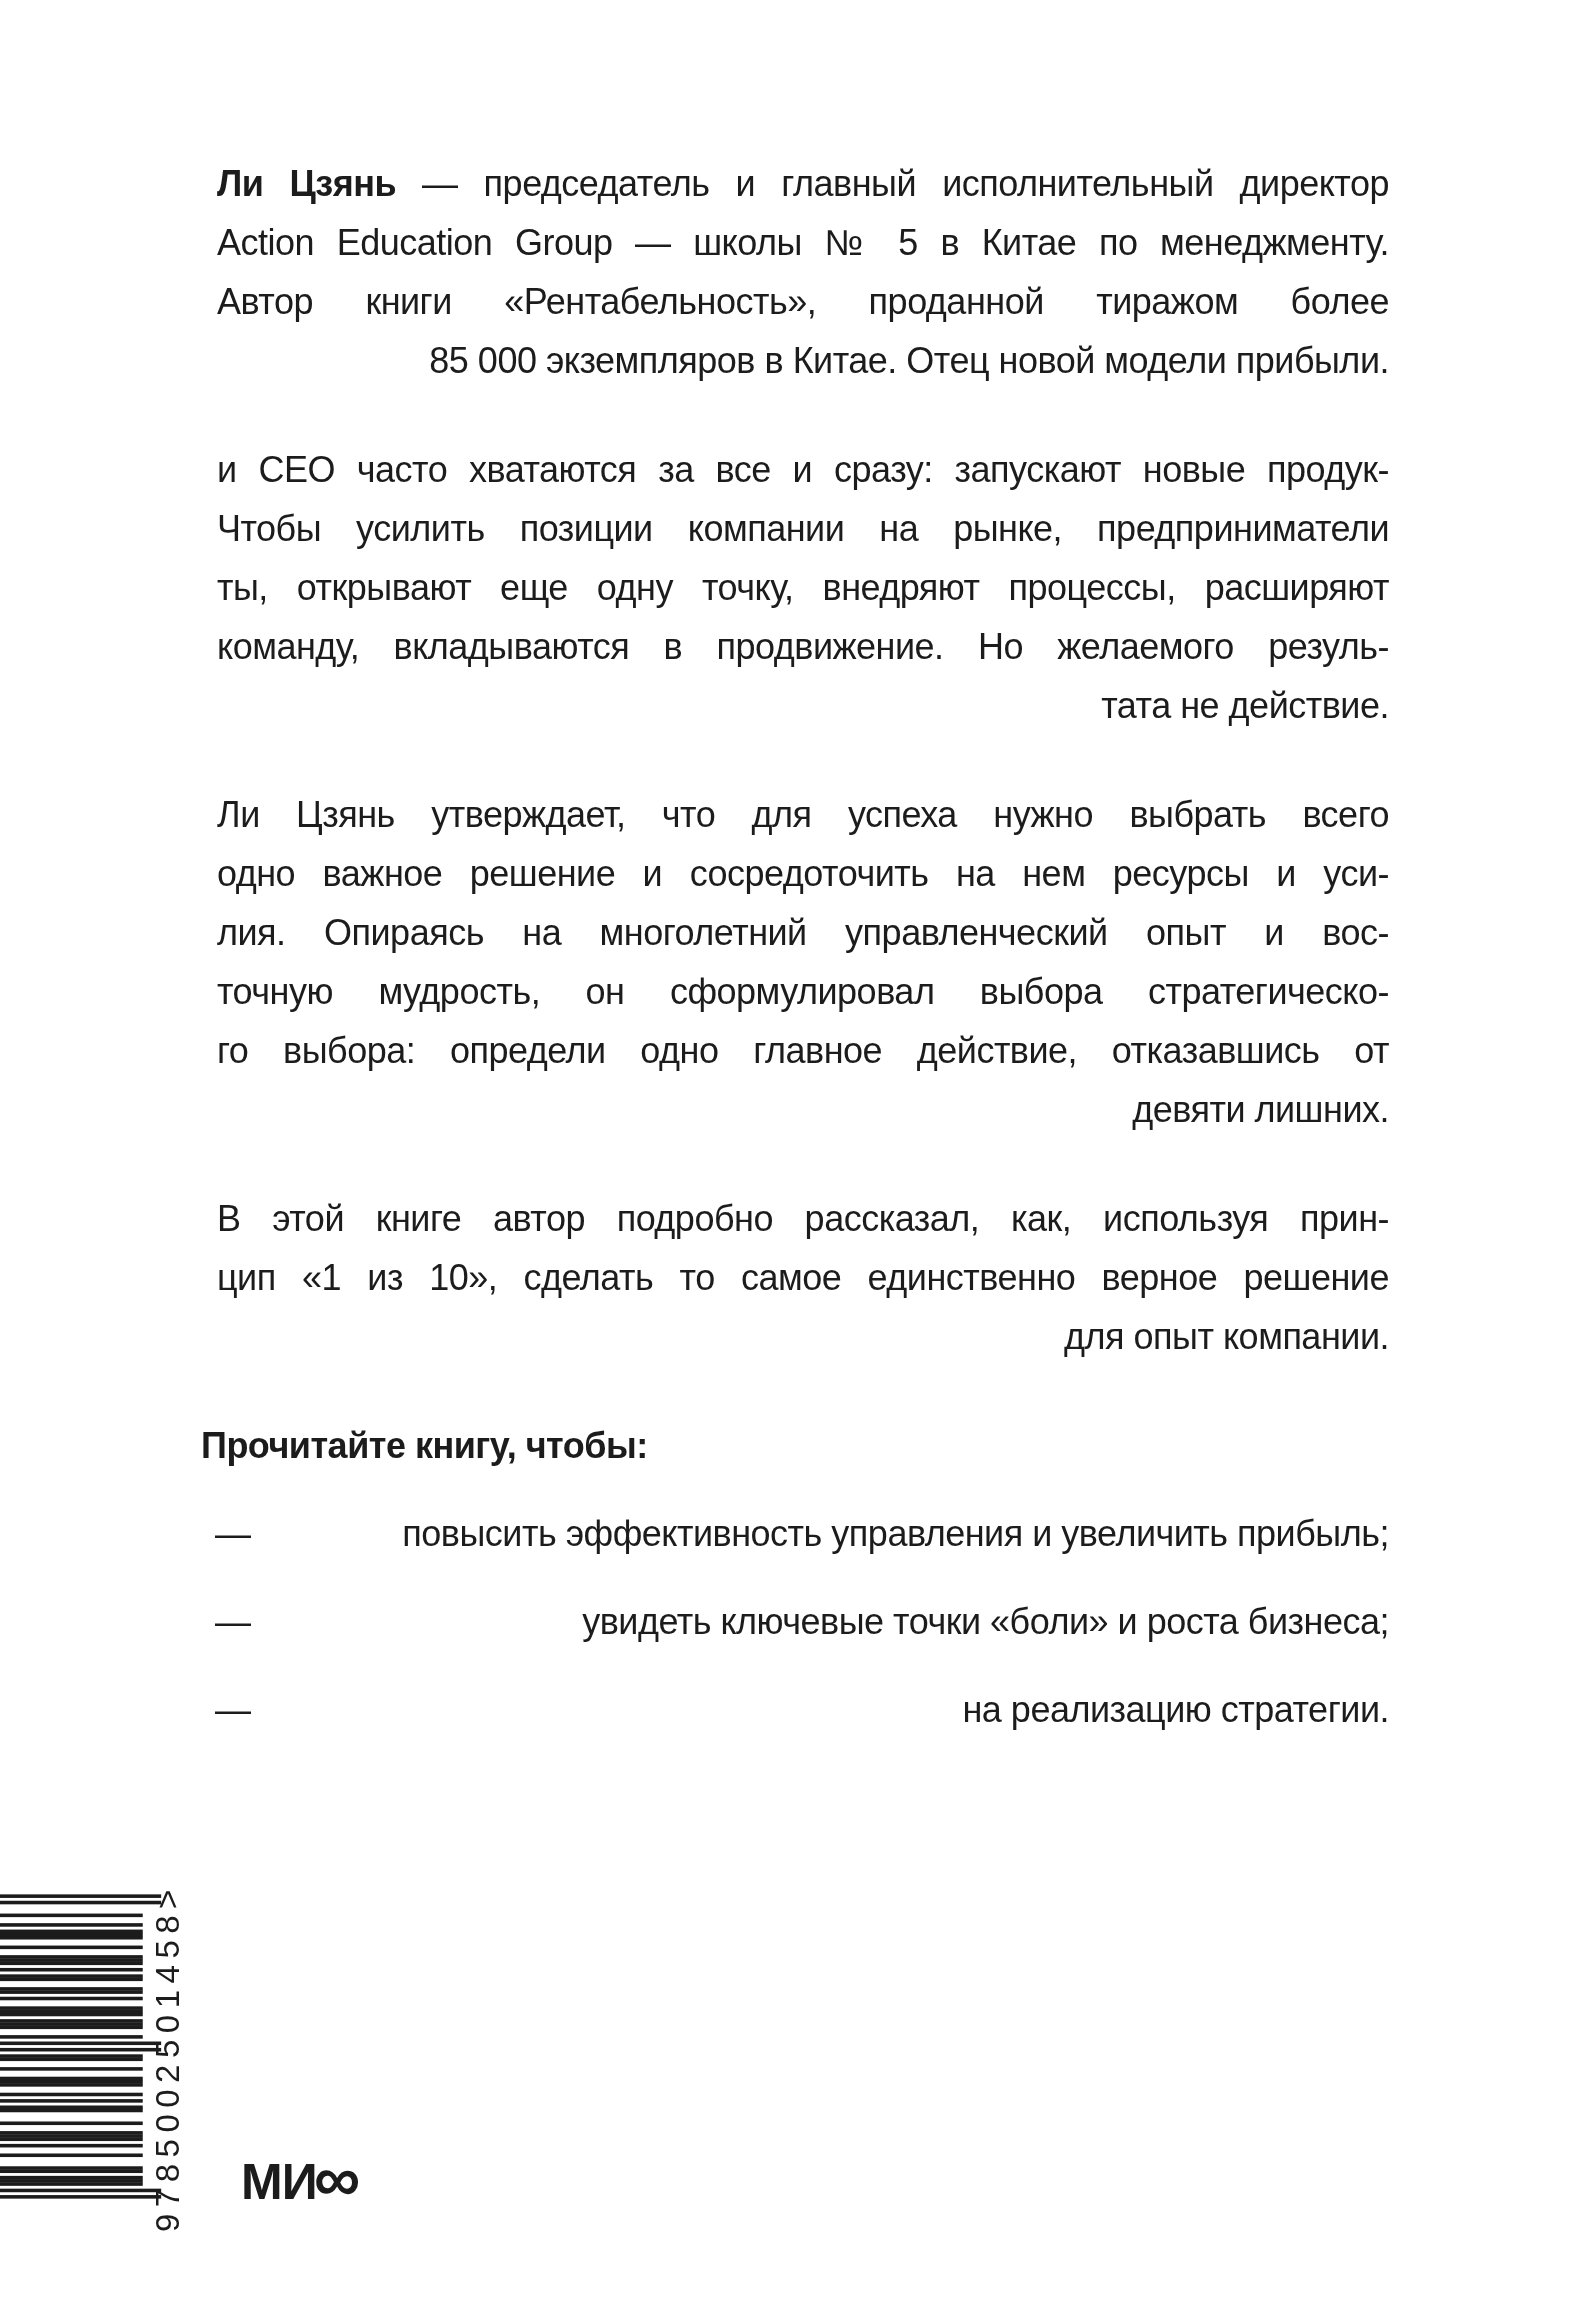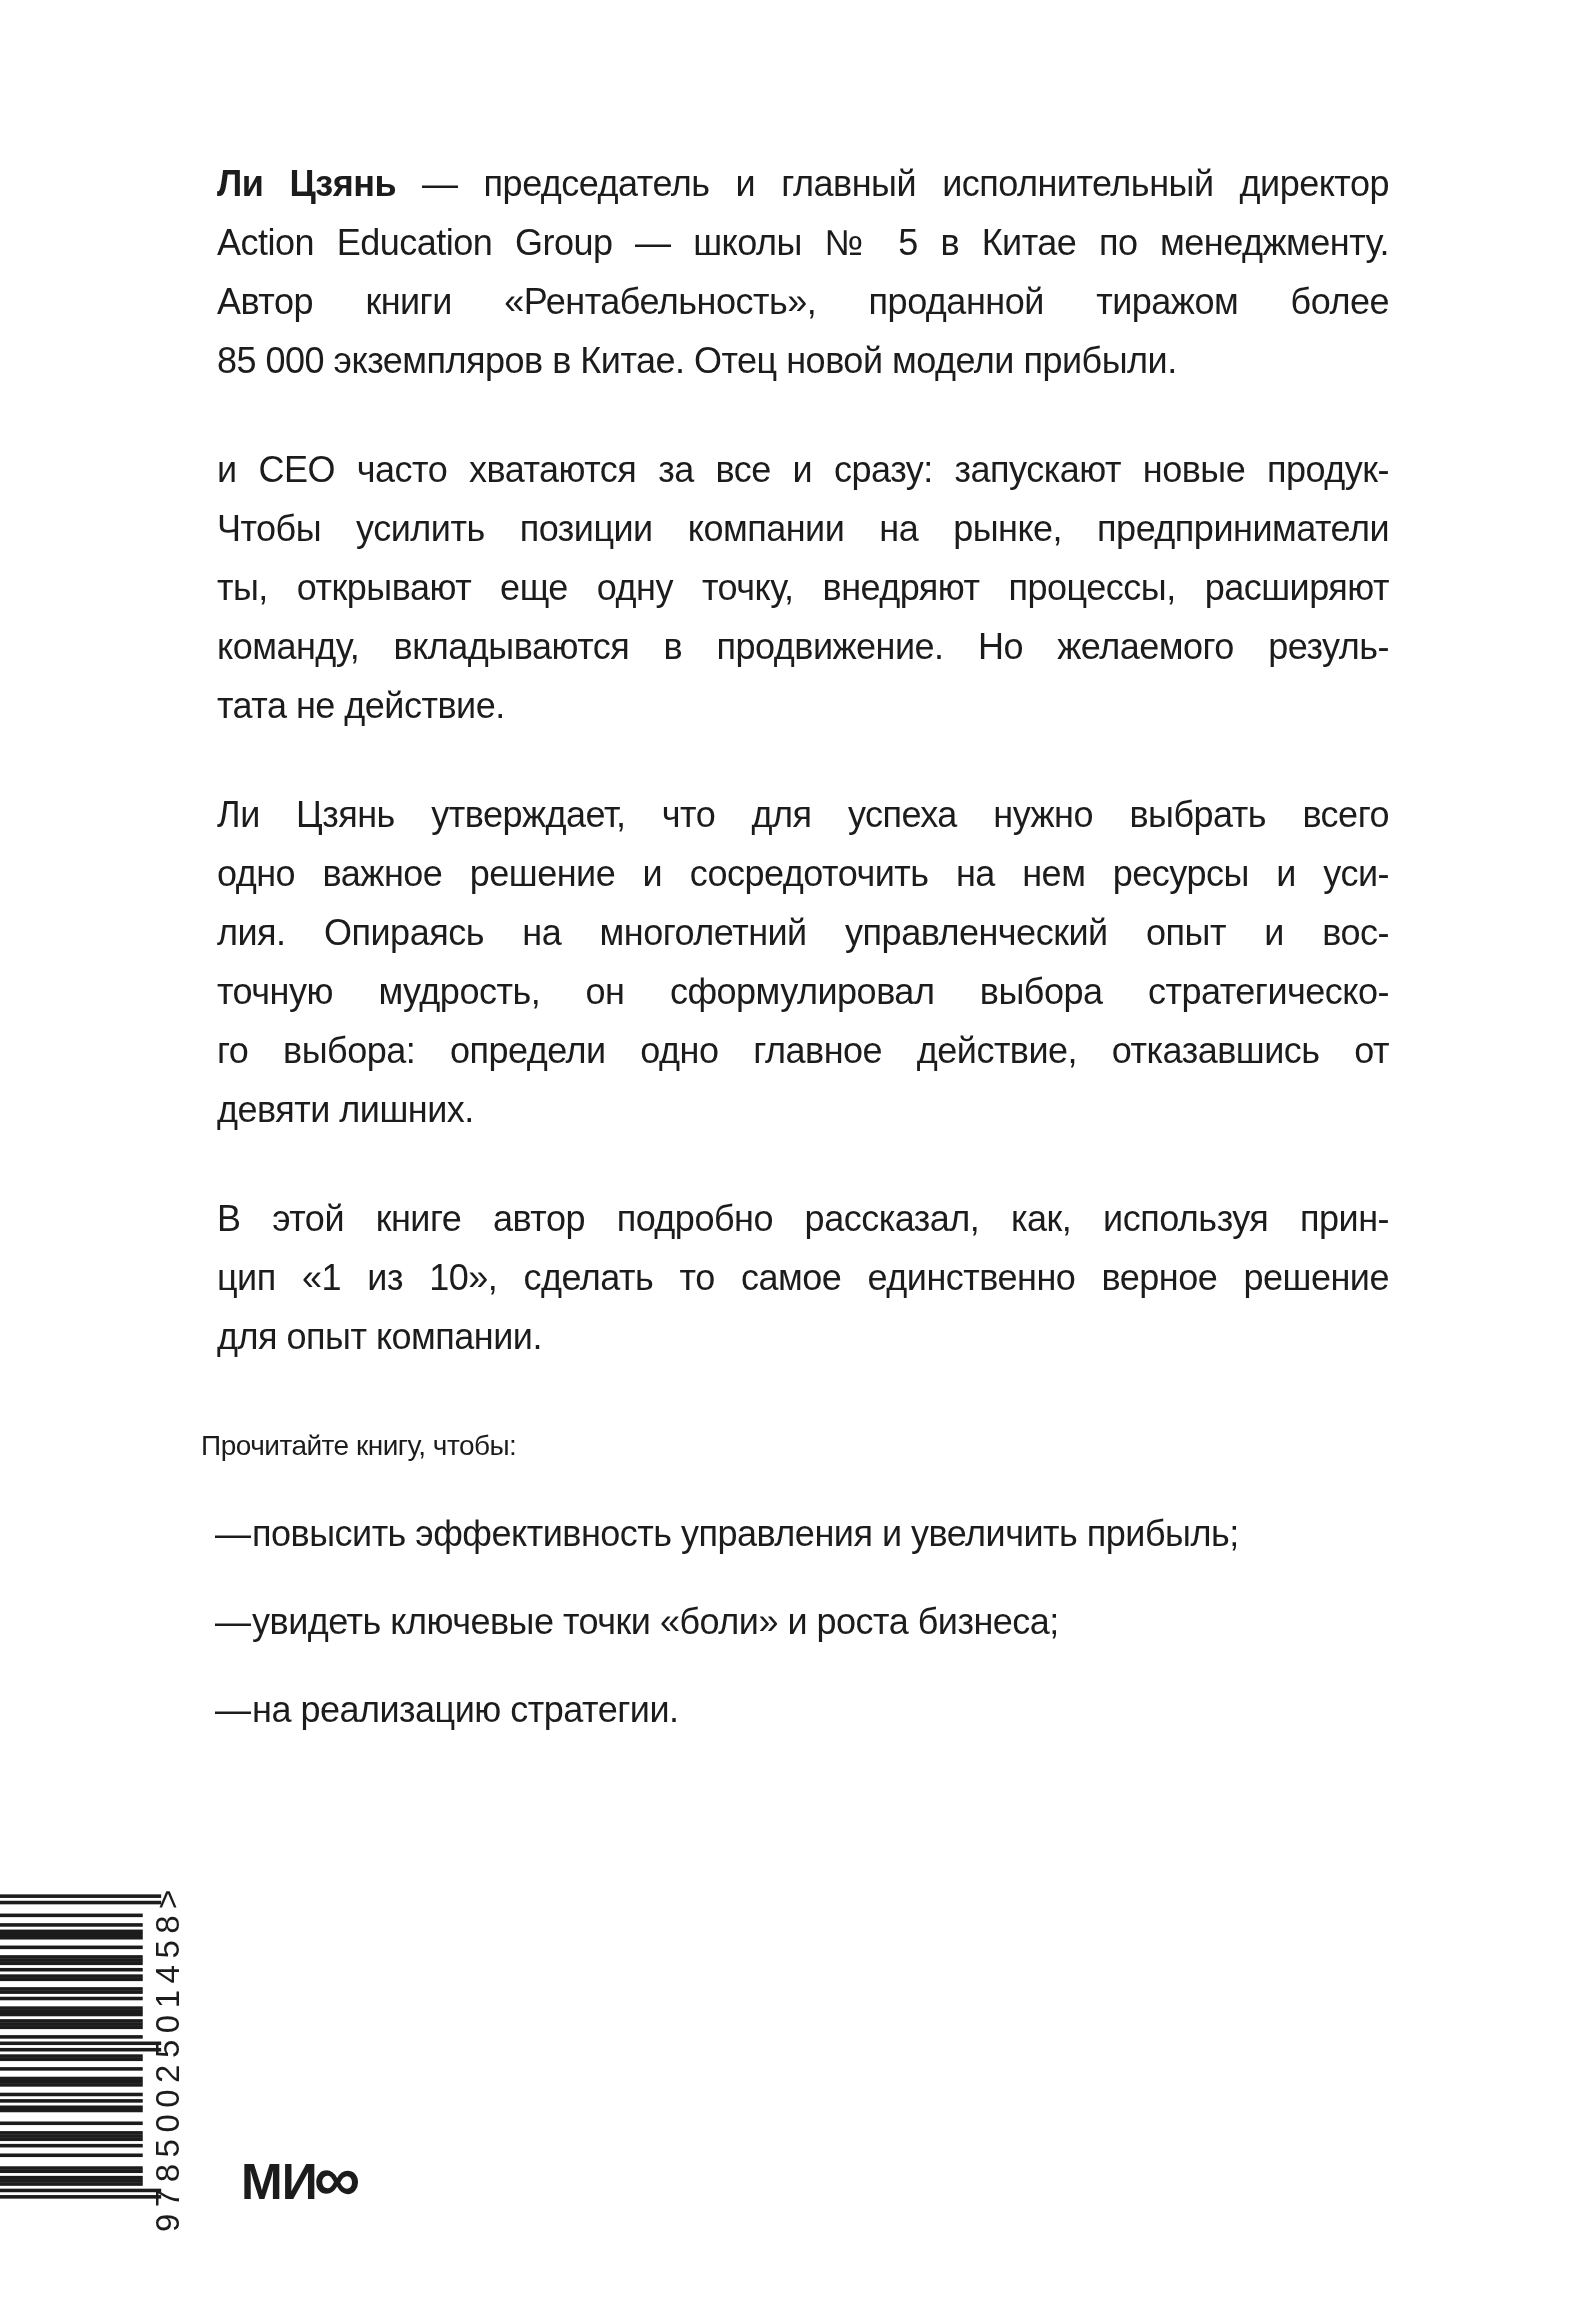--- a/index.html
+++ b/index.html
@@ -5,26 +5,26 @@
   html,body{margin:0;padding:0;}
   body{
     width:1591px;height:2311px;position:relative;overflow:hidden;
     background:#ffffff;color:#1c1c1c;
     font-family:"Liberation Sans",sans-serif;
   }
   .text-column{position:absolute;left:201px;top:154px;width:1188px;}
   .para{margin:0 0 50px 16px;}
   .line{
     font-size:36px;line-height:59px;height:59px;
-    letter-spacing:-0.5px;text-align:left;white-space:normal;
+    letter-spacing:-0.5px;text-align:right;white-space:normal;
   }
   .line.j{text-align:justify;text-align-last:justify;}
   .line b{font-weight:bold;}
   .heading{
-    font-weight:normal;font-size:28px;line-height:59px;height:59px;
+    font-weight:bold;font-size:36px;line-height:59px;height:59px;
     letter-spacing:-0.5px;margin:1.8px 0 29px 0;
   }
   ul.bullets{list-style:none;margin:0;padding:0;}
   ul.bullets li{position:relative;padding-left:51px;margin:0 0 29px 0;}
   ul.bullets li .dash{
     position:absolute;left:14px;top:0;
     font-size:36px;line-height:59px;letter-spacing:0;
   }
   .barcode-bars{position:absolute;left:0;top:1894px;width:163px;height:305px;}
   .barcode-digits{

